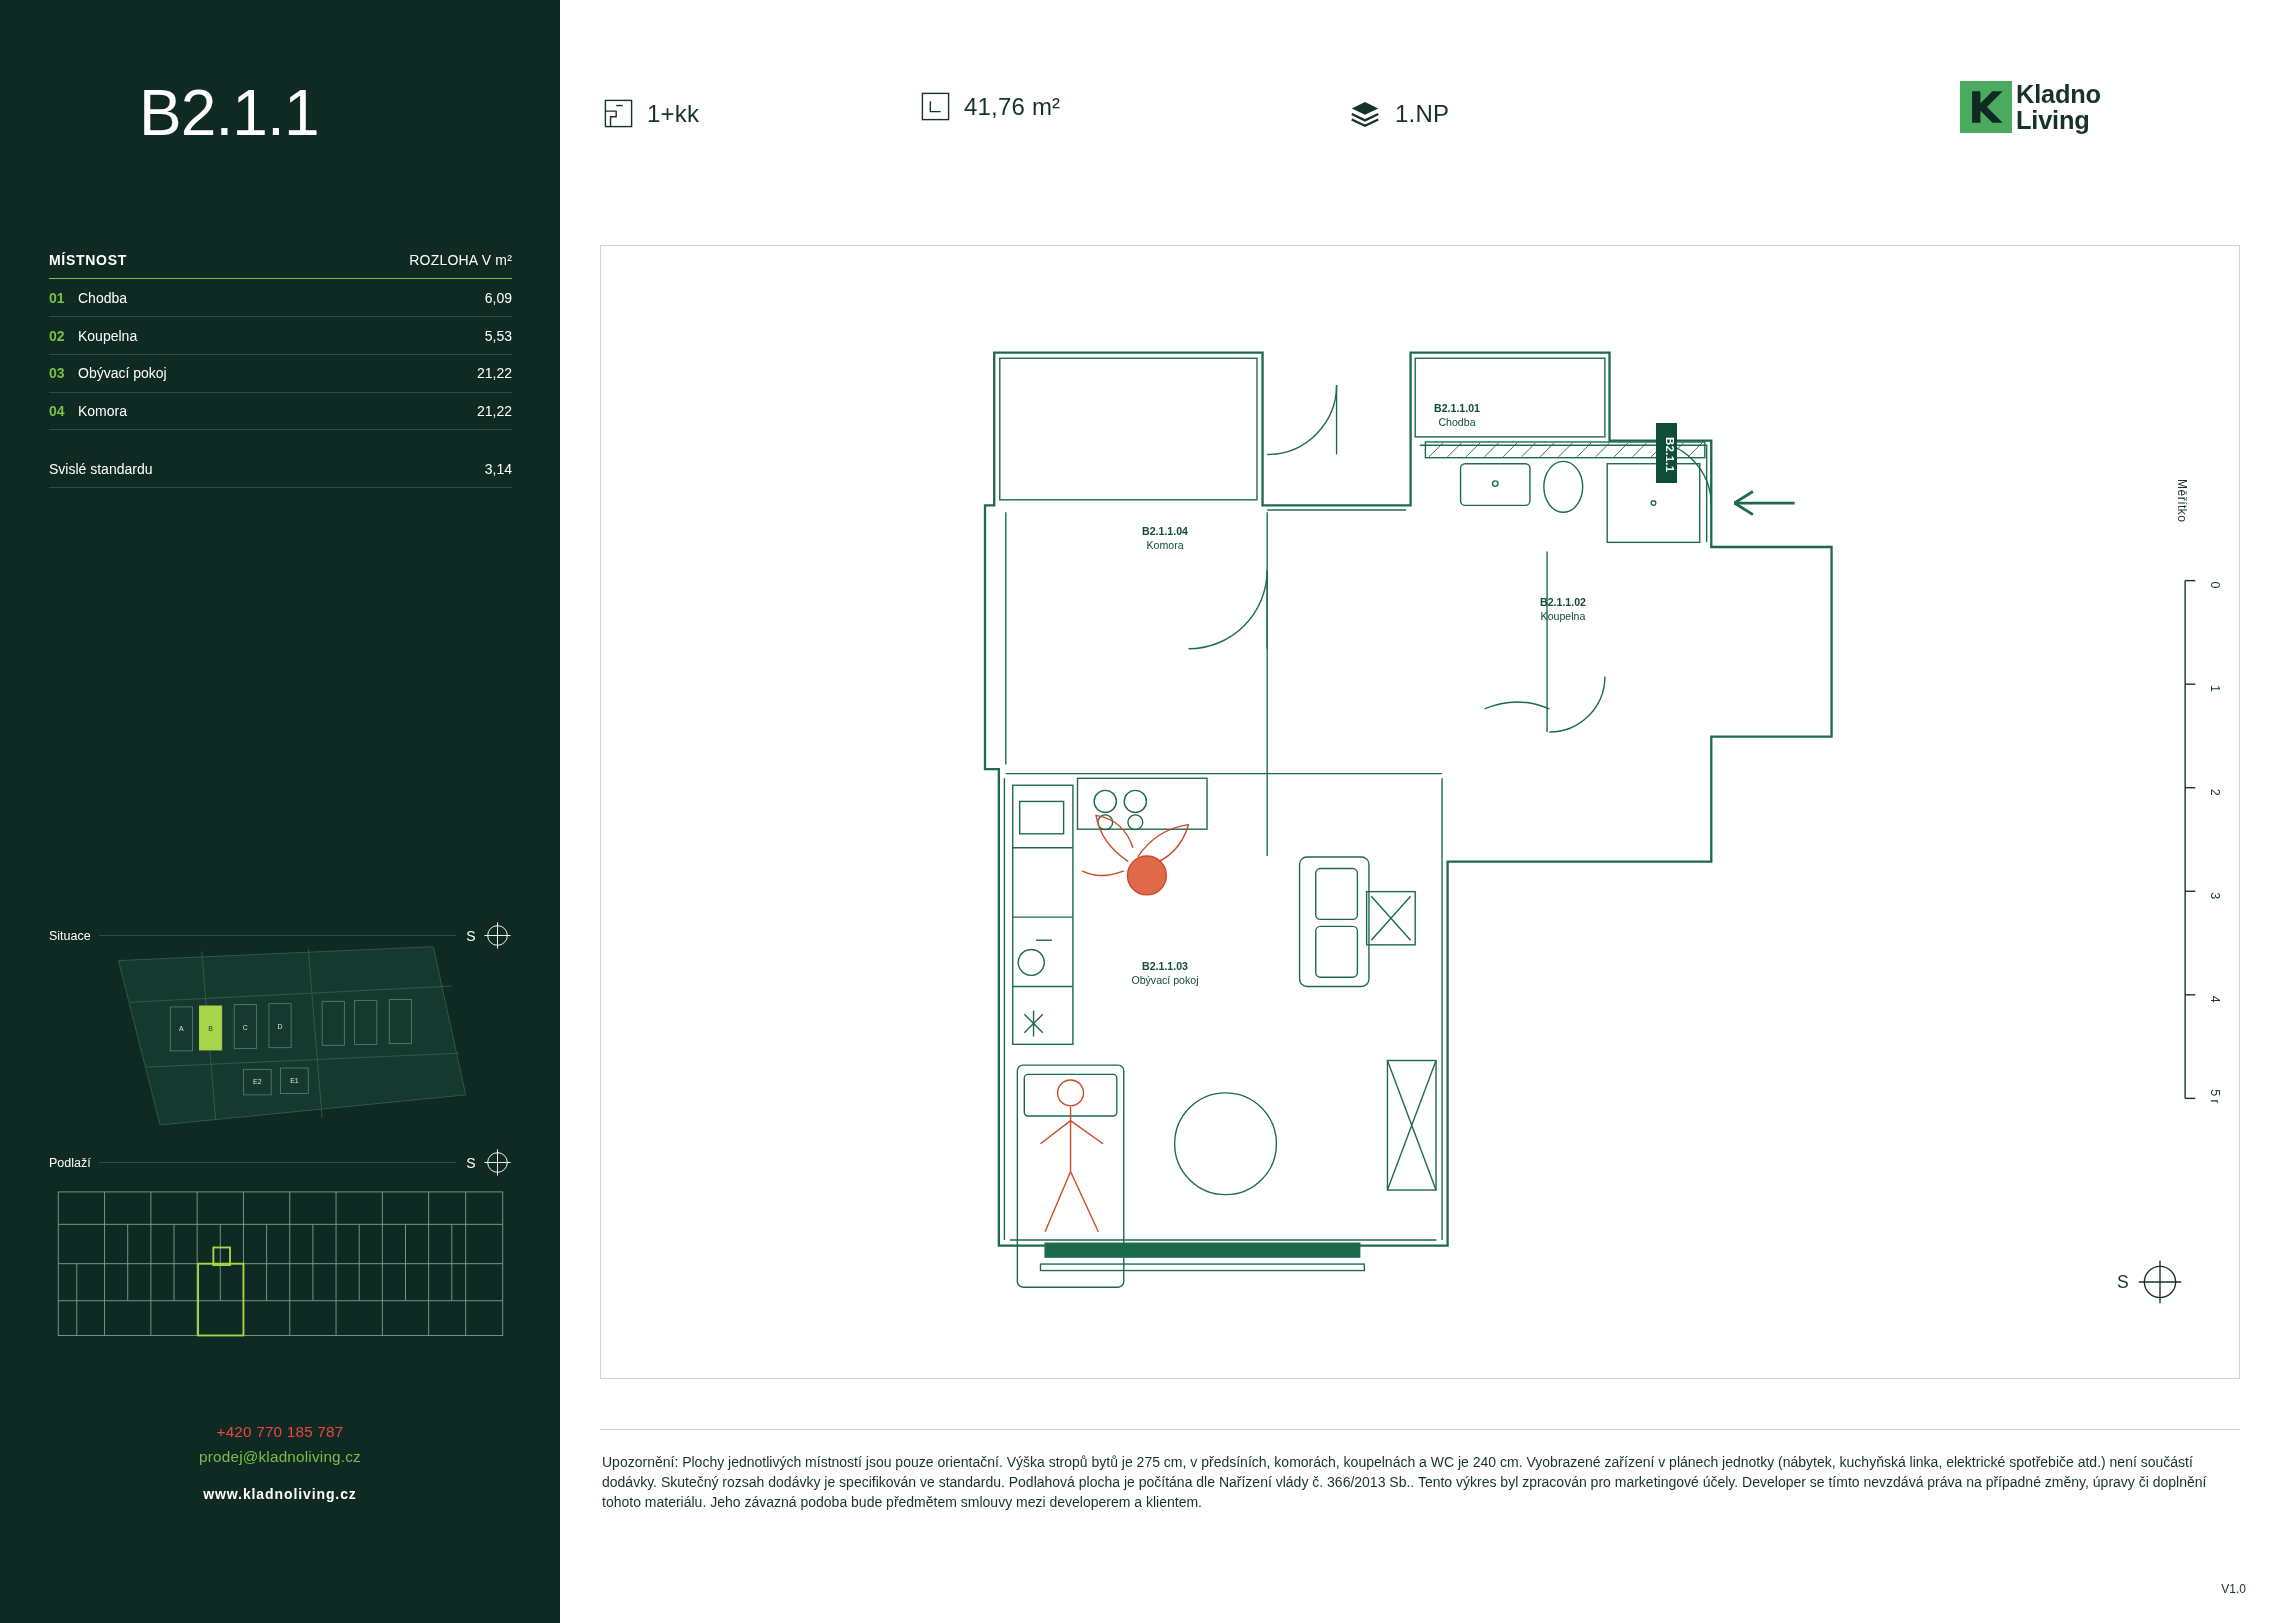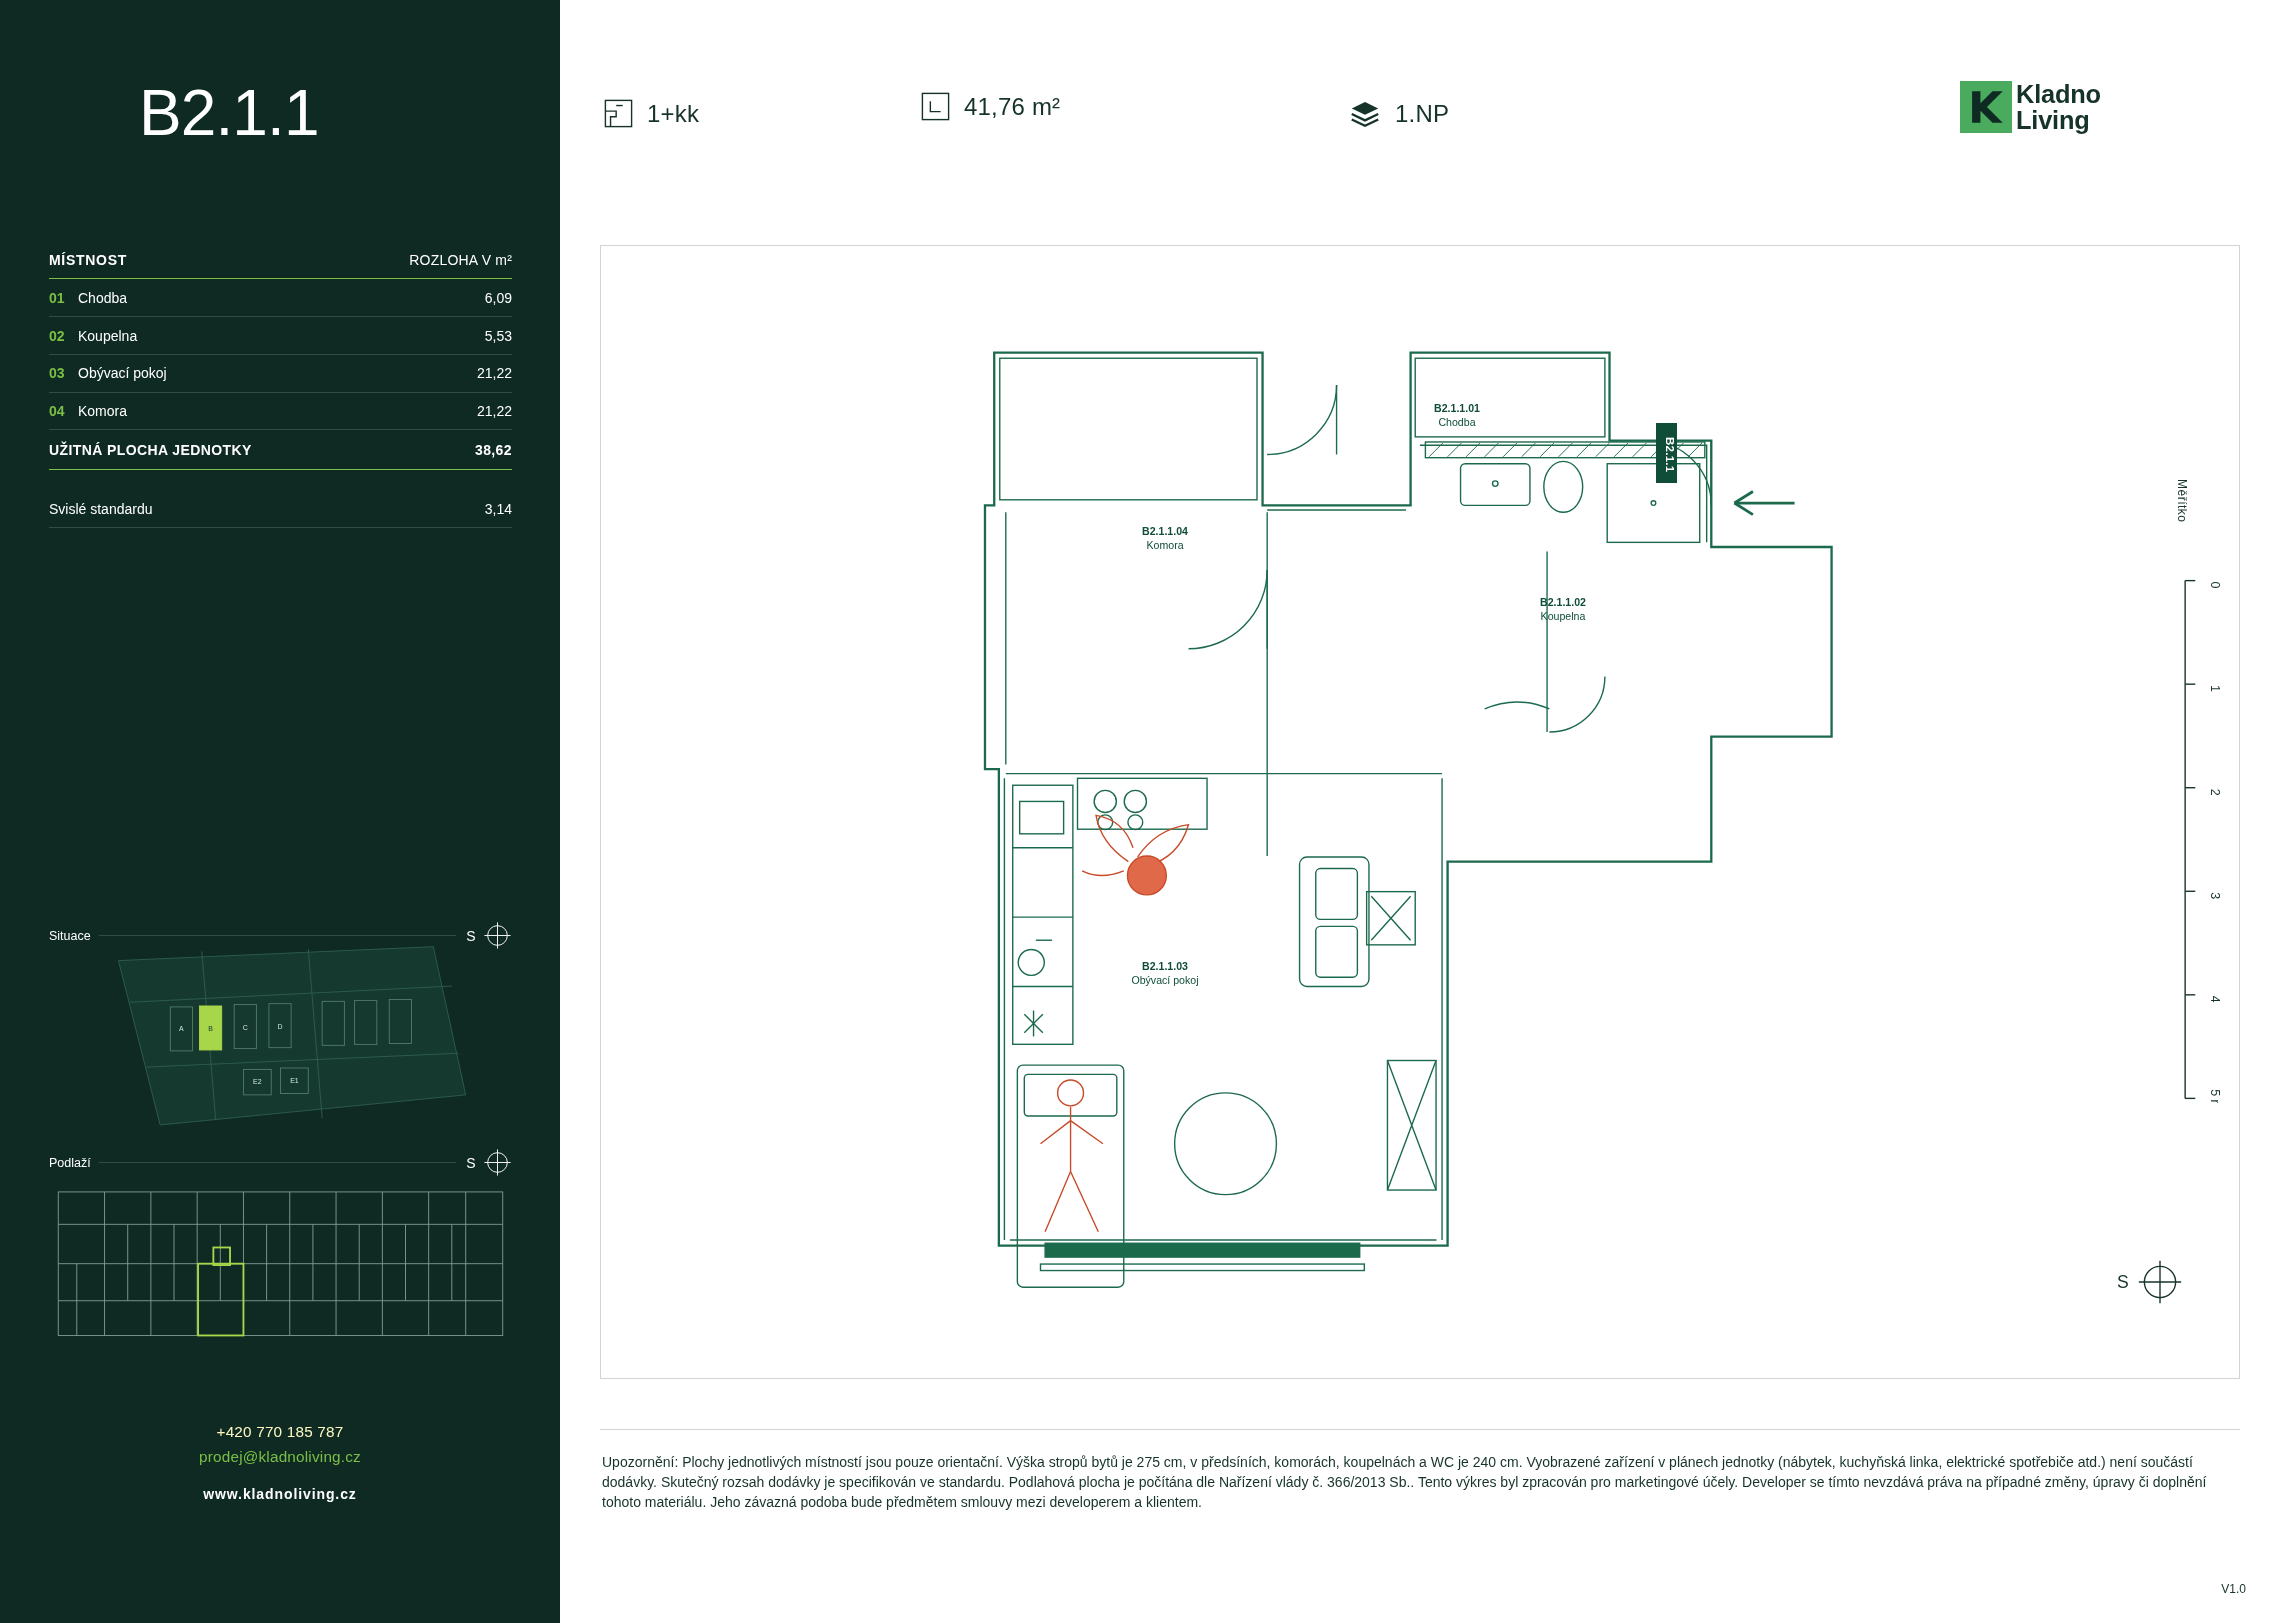--- a/index.html
+++ b/index.html
@@ -135,21 +135,21 @@
 
   
   #contact {
     position: absolute;
     left: 0; top: 1423px;
     width: 560px;
     text-align: center;
   }
   #contact .phone {
     font-size: 15.3px;
-    color: #fef9c3;
+    color: #ef4444;
     letter-spacing: 0.2px;
     margin-bottom: 6.5px;
   }
   #contact .mail {
     font-size: 15.3px;
     color: #7bbf45;
     letter-spacing: 0.2px;
   }
   #contact .web {
     margin-top: 20px;
@@ -297,24 +297,20 @@
       <span class="r-num">03</span>
       <span class="r-name">Obývací pokoj</span>
       <span class="r-area">21,22</span>
     </div>
     <div class="tbl-row">
       <span class="r-num">04</span>
       <span class="r-name">Komora</span>
       <span class="r-area">21,22</span>
     </div>
 
-    <div class="tbl-total">
-      <span class="t-label">UŽITNÁ PLOCHA JEDNOTKY</span>
-      <span class="t-value">38,62</span>
-    </div>
 
     <div class="tbl-sub">
       <span class="s-label">Svislé standardu</span>
       <span class="s-value">3,14</span>
     </div>
 
   </div>
 
   <div class="sec-label-row" id="situace-row">
     <span class="sec-txt">Situace</span>

